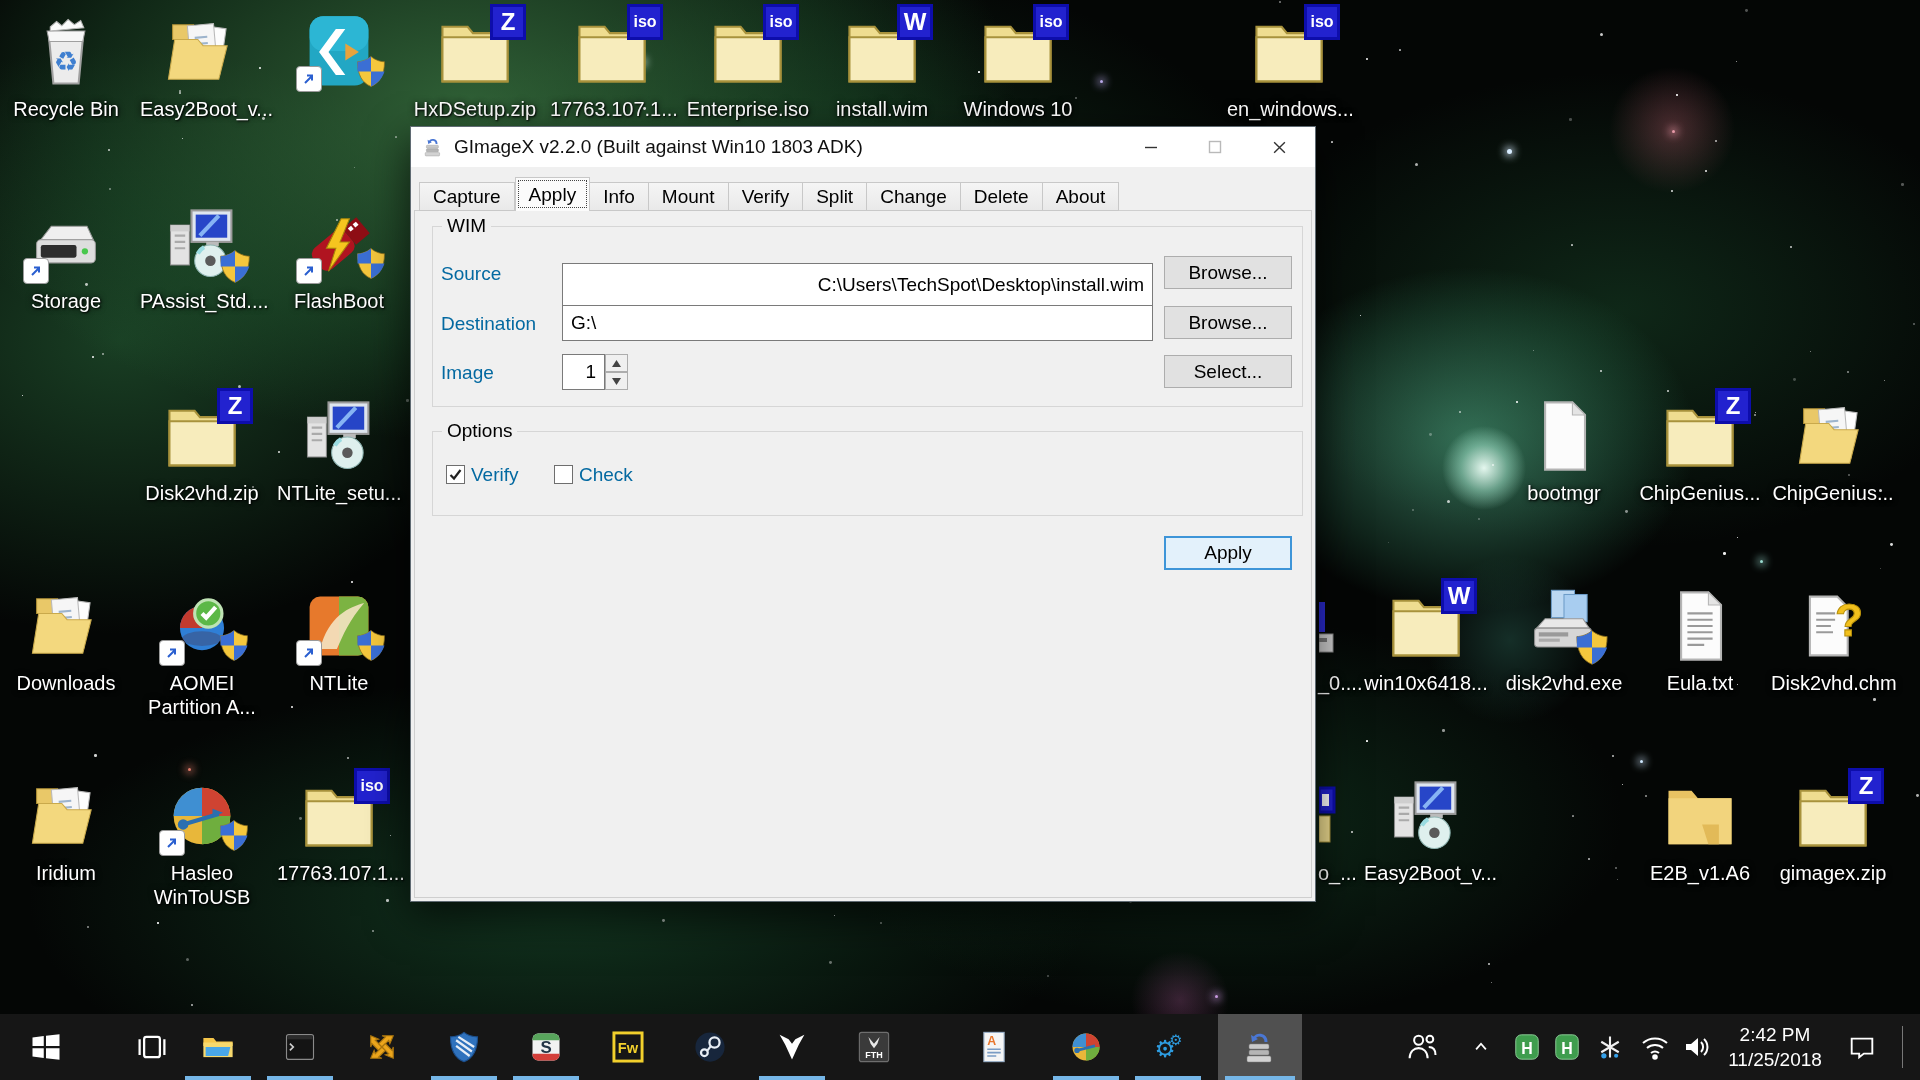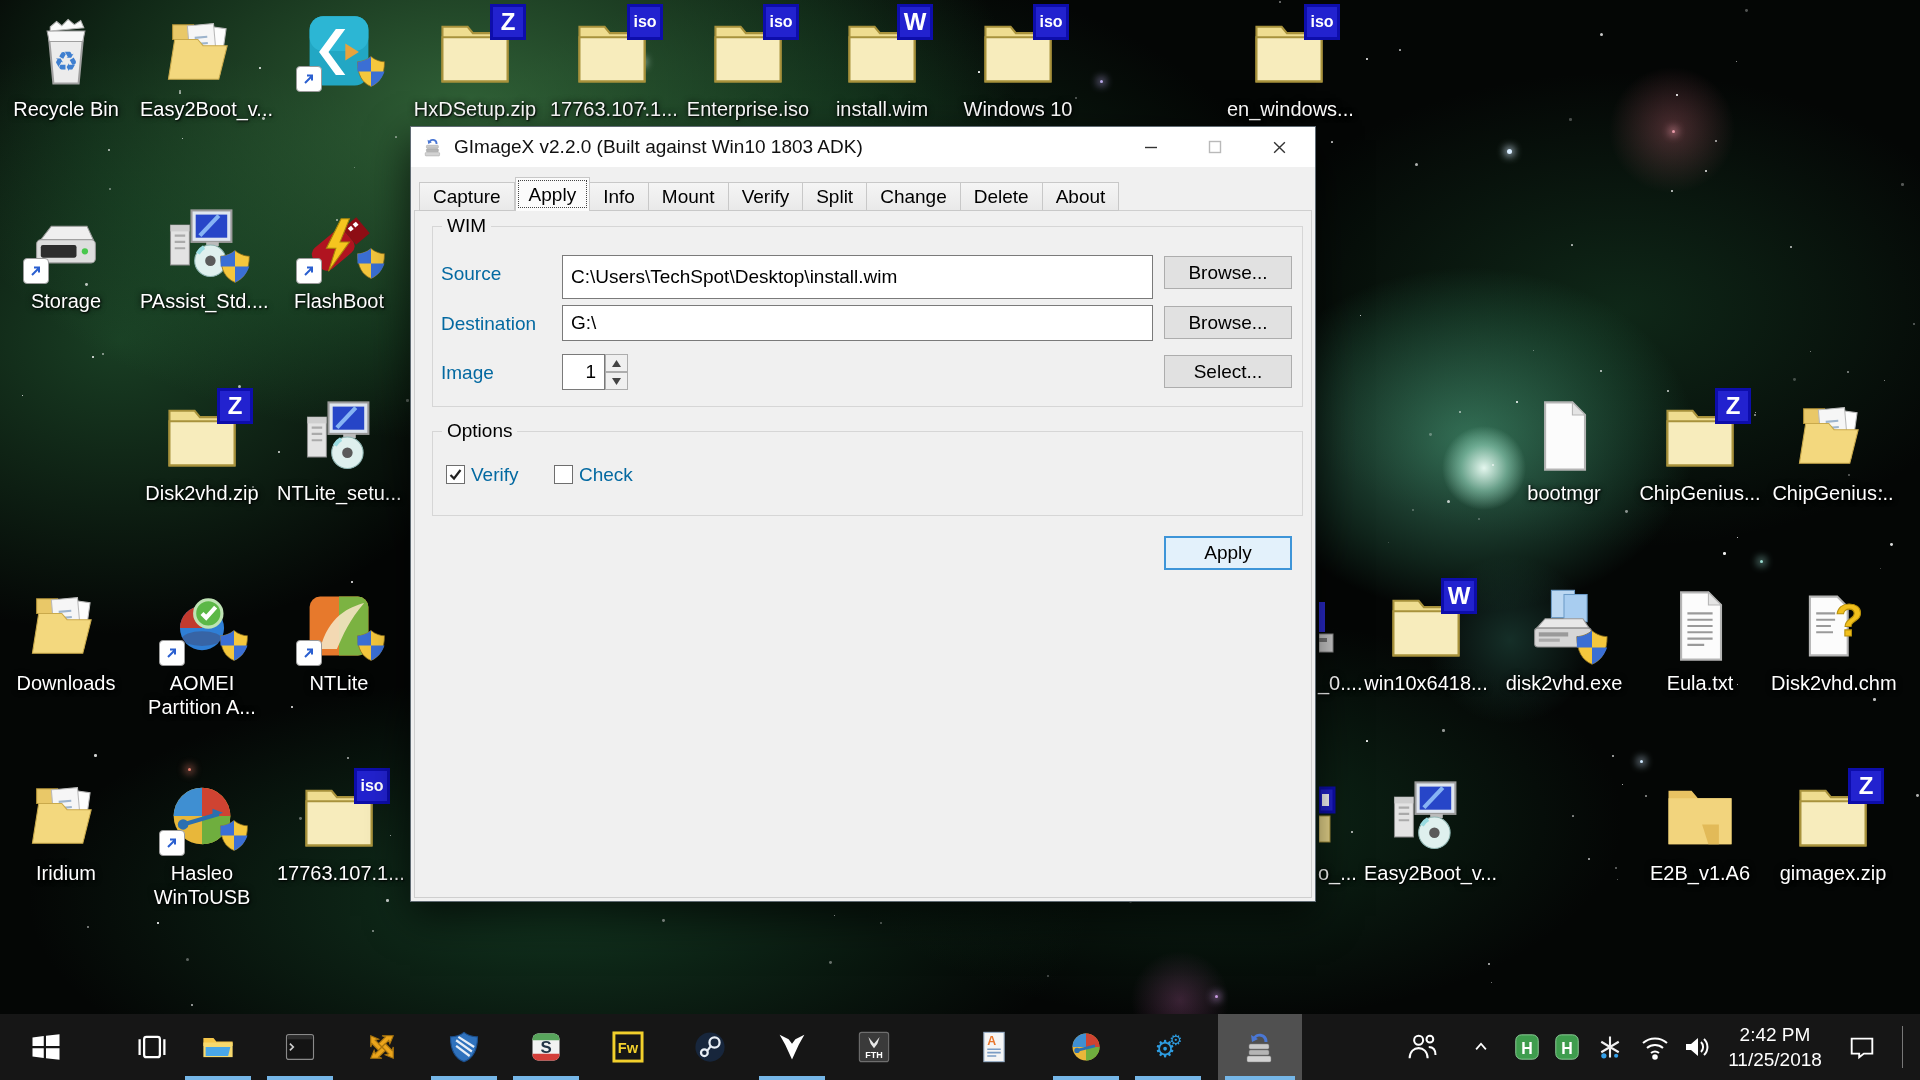--- a/index.html
+++ b/index.html
@@ -742,21 +742,21 @@
       <div class="tab">Split</div>
       <div class="tab">Change</div>
       <div class="tab">Delete</div>
       <div class="tab">About</div>
     </div>
 
   <div class="grp" style="left:21px;top:99px;width:869px;height:179px">
     <span class="legend">WIM</span>
   </div>
   <span class="flabel" style="left:30px;top:136px">Source</span>
-  <input class="tfield" readonly="" style="left: 151px; top: 128px; width: 591px; height: 44px;" value="C:\Users\TechSpot\Desktop\install.wim">
+  <input class="tfield" readonly="" style="left: 151px; top: 136px; width: 591px; height: 44px; text-align: right;" value="C:\Users\TechSpot\Desktop\install.wim">
   <div class="btn" style="left:753px;top:129px;width:128px;height:33px">Browse...</div>
 
   <span class="flabel" style="left:30px;top:186px">Destination</span>
   <input class="tfield" readonly="" style="left: 151px; top: 178px; width: 591px; height: 36px;" value="G:\">
   <div class="btn" style="left:753px;top:179px;width:128px;height:33px">Browse...</div>
 
   <span class="flabel" style="left:30px;top:235px">Image</span>
   <div class="tfield" style="left:151px;top:227px;width:43px;height:36px;display:flex;align-items:center;justify-content:flex-end">1</div>
   <div class="spinbtns" style="left:194px;top:227px">
     <div class="sb">

